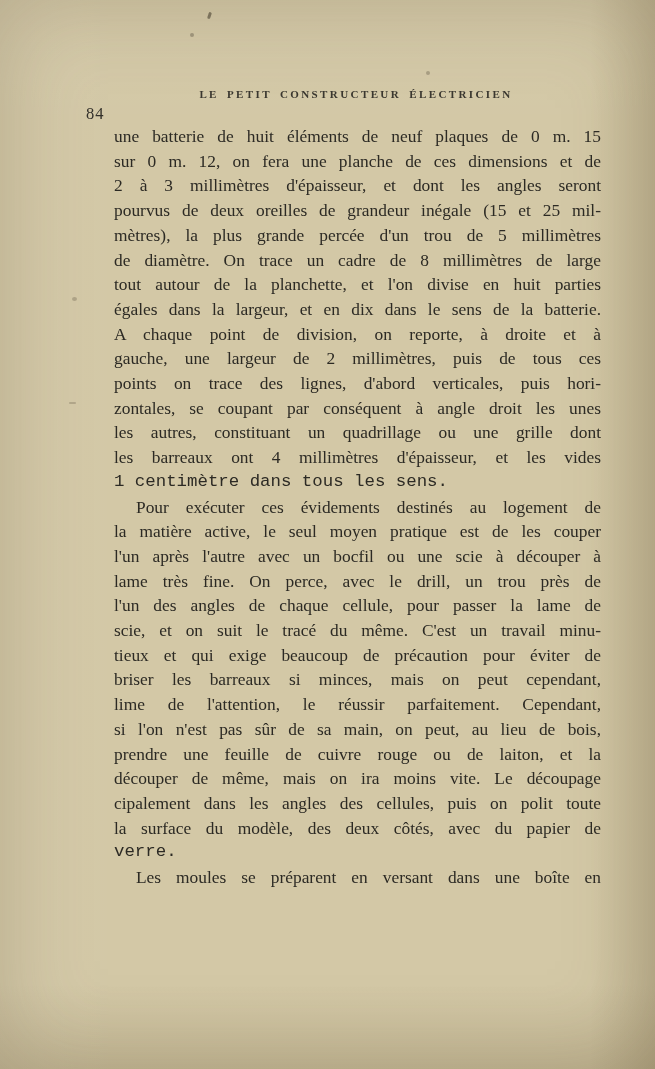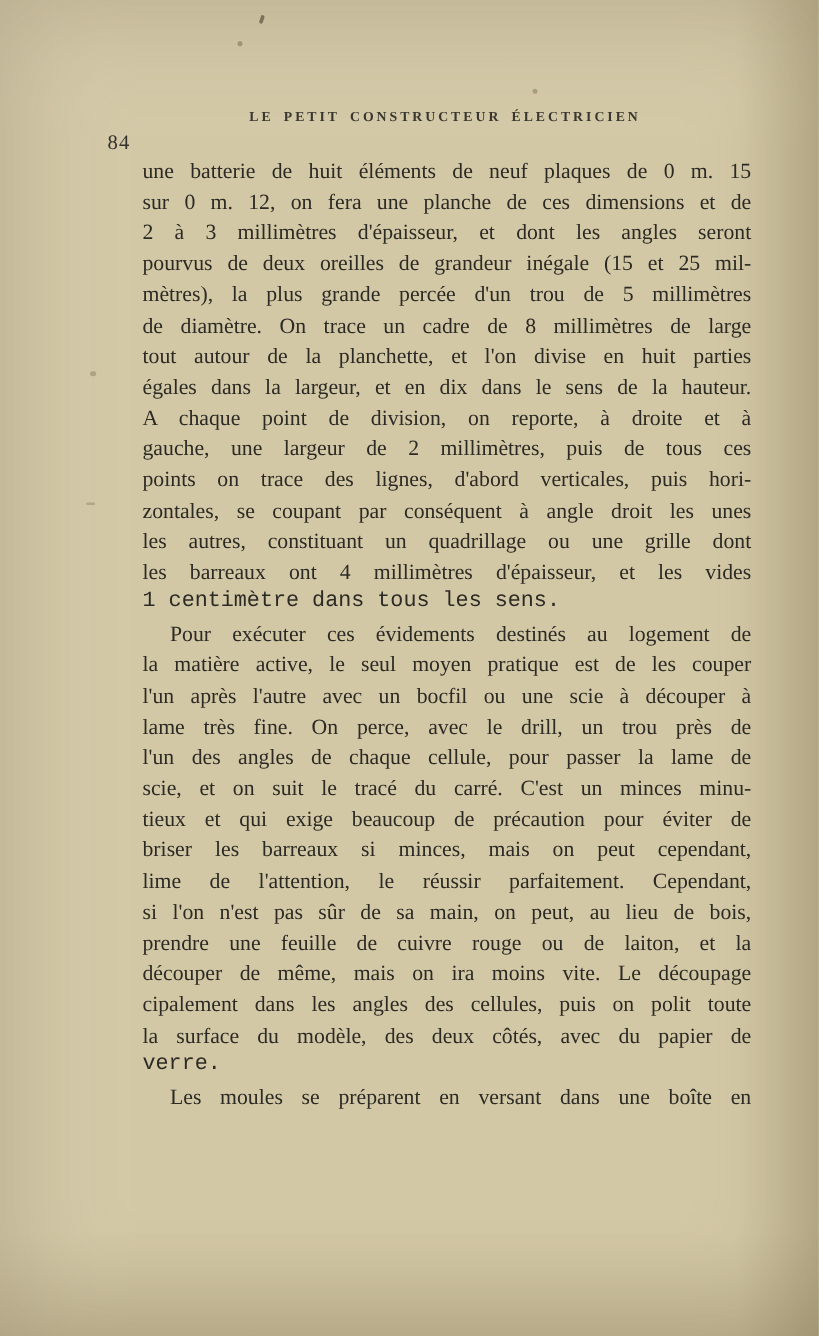--- a/index.html
+++ b/index.html
@@ -113,36 +113,36 @@
 
   <main class="page-body" id="page-body">
       <div class="para">
         <div class="line">une batterie de huit éléments de neuf plaques de 0 m. 15</div>
         <div class="line">sur 0 m. 12, on fera une planche de ces dimensions et de</div>
         <div class="line">2 à 3 millimètres d'épaisseur, et dont les angles seront</div>
         <div class="line">pourvus de deux oreilles de grandeur inégale (15 et 25 mil-</div>
         <div class="line">mètres), la plus grande percée d'un trou de 5 millimètres</div>
         <div class="line">de diamètre. On trace un cadre de 8 millimètres de large</div>
         <div class="line">tout autour de la planchette, et l'on divise en huit parties</div>
-        <div class="line">égales dans la largeur, et en dix dans le sens de la hauteur.</div>
+        <div class="line">égales dans la largeur, et en dix dans le sens de la batterie.</div>
         <div class="line">A chaque point de division, on reporte, à droite et à</div>
         <div class="line">gauche, une largeur de 2 millimètres, puis de tous ces</div>
         <div class="line">points on trace des lignes, d'abord verticales, puis hori-</div>
         <div class="line">zontales, se coupant par conséquent à angle droit les unes</div>
         <div class="line">les autres, constituant un quadrillage ou une grille dont</div>
         <div class="line">les barreaux ont 4 millimètres d'épaisseur, et les vides</div>
         <div class="line flush">1 centimètre dans tous les sens.</div>
       </div>
       <div class="para indent">
         <div class="line">Pour exécuter ces évidements destinés au logement de</div>
         <div class="line">la matière active, le seul moyen pratique est de les couper</div>
         <div class="line">l'un après l'autre avec un bocfil ou une scie à découper à</div>
         <div class="line">lame très fine. On perce, avec le drill, un trou près de</div>
         <div class="line">l'un des angles de chaque cellule, pour passer la lame de</div>
-        <div class="line">scie, et on suit le tracé du carré. C'est un minces minu-</div>
+        <div class="line">scie, et on suit le tracé du même. C'est un travail minu-</div>
         <div class="line">tieux et qui exige beaucoup de précaution pour éviter de</div>
         <div class="line">briser les barreaux si minces, mais on peut cependant,</div>
         <div class="line">lime de l'attention, le réussir parfaitement. Cependant,</div>
         <div class="line">si l'on n'est pas sûr de sa main, on peut, au lieu de bois,</div>
         <div class="line">prendre une feuille de cuivre rouge ou de laiton, et la</div>
         <div class="line">découper de même, mais on ira moins vite. Le découpage</div>
         <div class="line">cipalement dans les angles des cellules, puis on polit toute</div>
         <div class="line">la surface du modèle, des deux côtés, avec du papier de</div>
         <div class="line flush">verre.</div>
       </div>

